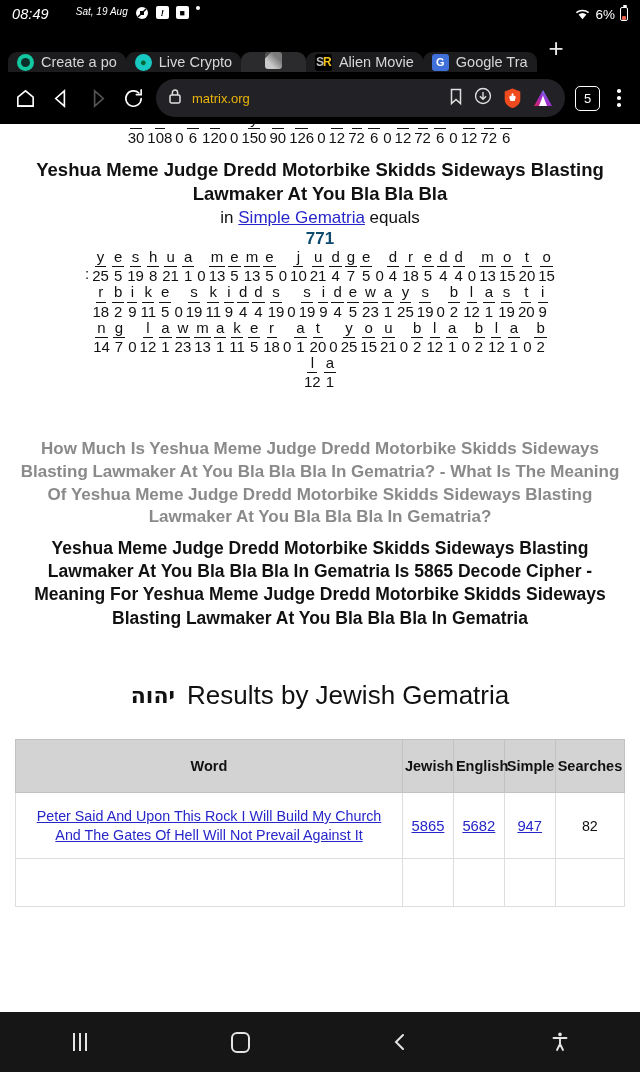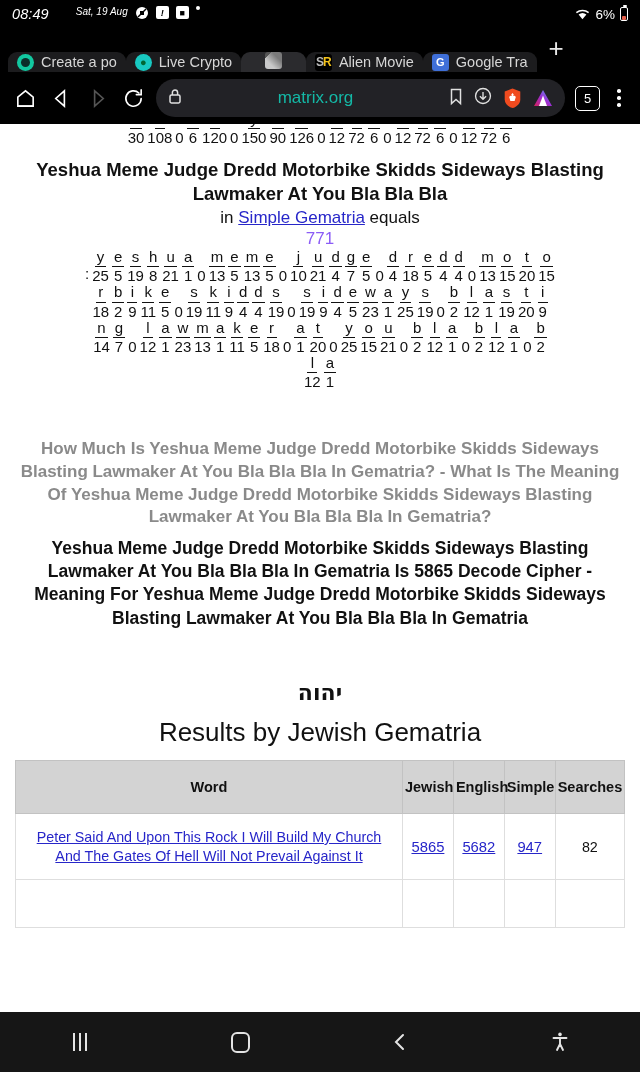--- a/index.html
+++ b/index.html
@@ -103,21 +103,21 @@
   .tb-btn {
     width: 34px; height: 34px; display: flex; align-items: center;
     justify-content: center; color: #fff; flex: 0 0 auto;
   }
   .tb-btn svg { display: block; }
   .urlbar {
     flex: 1 1 auto; height: 38px; background: #222226; border-radius: 19px;
     display: flex; align-items: center; gap: 9px; padding: 0 11px;
     margin: 0 4px; overflow: hidden;
   }
-  .url-text { color: #14b8a6; font-size: 17px; flex: 1 1 auto; text-align: center; }
+  .url-text { color: #eab308; font-size: 13px; flex: 1 1 auto; }
   .brave-lion {
     width: 21px; height: 22px; flex: 0 0 auto;
   }
   .tri-ic { width: 22px; height: 22px; flex: 0 0 auto; }
   .tabcount {
     width: 25px; height: 25px; border: 1.8px solid #fff; border-radius: 5px;
     color: #fff; font-size: 13px; display: flex; align-items: center;
     justify-content: center; flex: 0 0 auto; margin: 0 4px;
   }
   .kebab {
@@ -153,40 +153,40 @@
 
   
   .title-block {
     text-align: center; padding: 12px 12px 0 12px;
   }
   .title-main {
     font-size: 18.5px; font-weight: bold; color: #111; line-height: 1.26;
   }
   .title-sub { font-size: 17px; color: #111; margin-top: 3px; }
   .title-sub a { color: #2726c9; text-decoration: underline; }
-  .title-val { font-size: 17px; font-weight: normal; color: #8b5cf6; margin-top: 1px; }
+  .title-val { font-size: 17px; font-weight: bold; color: #0c4a6e; margin-top: 1px; }
 
   .gray-head {
     text-align: center; color: #8a8a8a; font-size: 17px; font-weight: bold;
     line-height: 1.33; padding: 0 14px; margin-top: 48px;
   }
   .black-head {
     text-align: center; color: #111; font-size: 17.5px; font-weight: bold;
     line-height: 1.33; padding: 0 18px; margin-top: 8px;
   }
 
   .results-head {
     text-align: center; font-size: 26px; color: #111;
     margin-top: 50px; display: flex; align-items: center;
-    justify-content: center; gap: 12px; flex-direction: column;
+    justify-content: center; gap: 12px;
   }
   .hebrew { font-family: "DejaVu Sans", sans-serif; font-size: 22px; font-weight: bold; }
 
   
-  .tbl-wrap { padding: 0 15px; margin-top: 12px; }
+  .tbl-wrap { padding: 0 15px; margin-top: 28px; }
   table { width: 100%; border-collapse: collapse; table-layout: fixed; }
   th {
     background: #d3d3d3; border: 1px solid #c2c2c2;
     font-size: 14.5px; font-weight: bold; color: #111;
     padding: 18px 2px; text-align: center;
   }
   th.word-col { width: 380px; }
   th.num-col { width: 50px; }
   th.search-col { width: 68px; }
   td {

